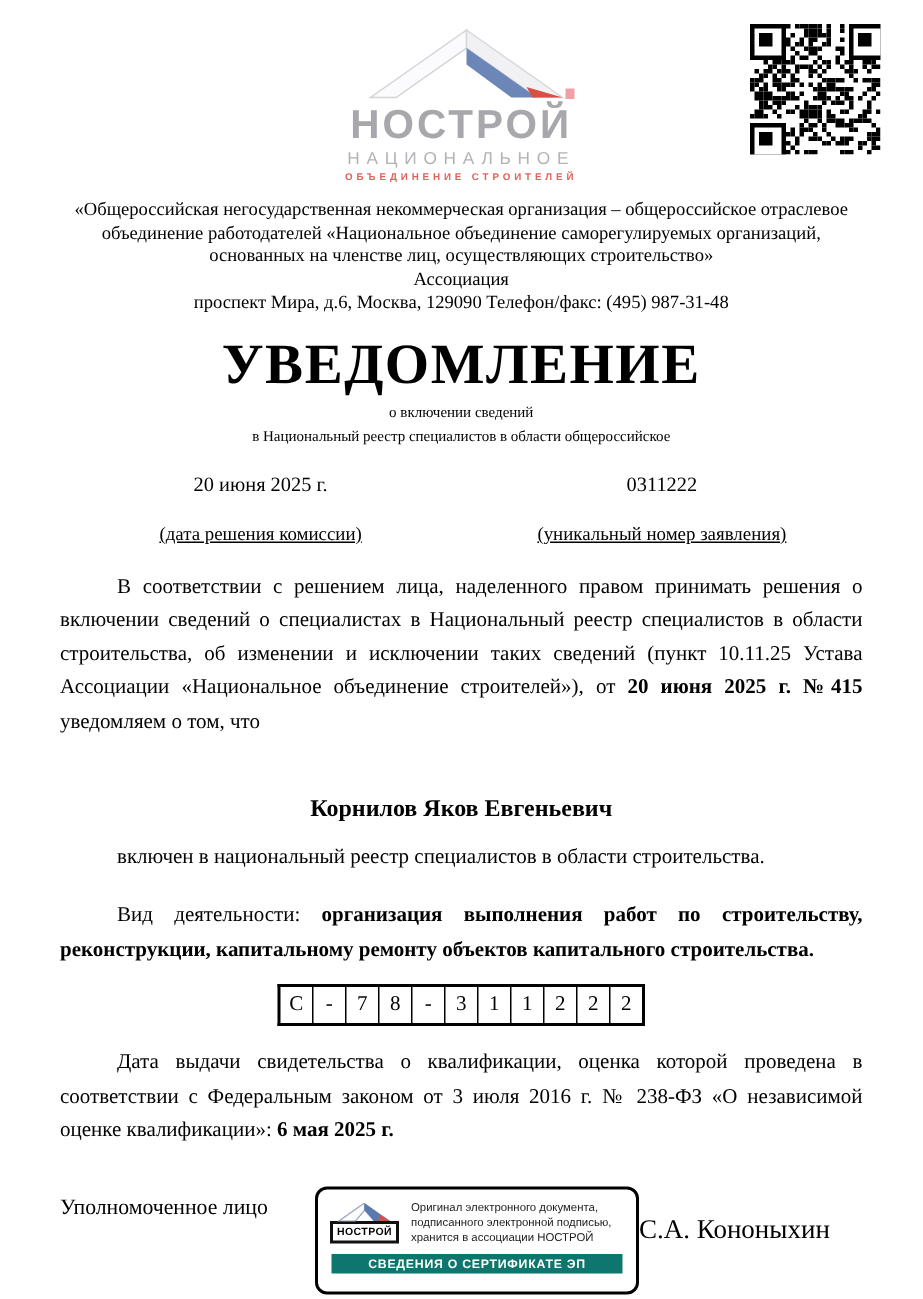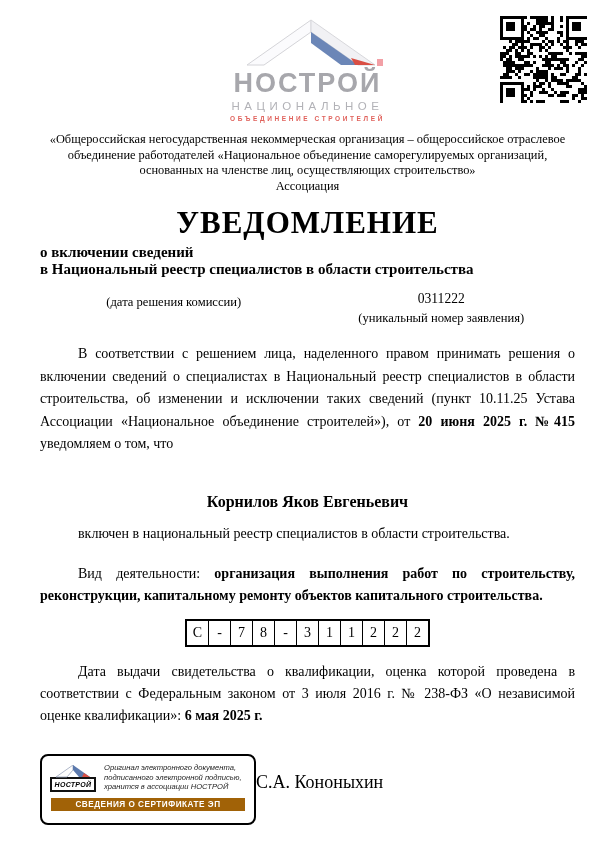--- a/index.html
+++ b/index.html
@@ -21,53 +21,53 @@
   .logo-sub2{font-family:"Liberation Sans",sans-serif;font-size:6.5px;font-weight:bold;
              color:#e0625c;letter-spacing:2.6px;margin-top:3px;}
 
   
   .hdr{margin-top:10px;text-align:center;font-size:12.4px;line-height:15.6px;}
   .hdr-links{margin-top:2px;text-align:center;font-family:"Liberation Sans",sans-serif;
              font-size:11.5px;font-weight:bold;}
   .hdr-links a{color:#0563c1;text-decoration:underline;margin:0 15px;}
 
   
-  .title{margin-top:11px;text-align:center;font-size:31px;font-weight:bold;letter-spacing:1px;}
-  .subtitle{text-align:left;font-size:15px;font-weight:bold;line-height:16.5px;margin-top:3px;}
+  .title{margin-top:11px;text-align:center;font-size:38px;font-weight:bold;letter-spacing:1px;}
+  .subtitle{text-align:center;font-size:10px;font-weight:normal;line-height:16.5px;margin-top:3px;}
 
   
   .row2{display:flex;margin-top:14px;}
   .row2 > div{width:50%;text-align:center;}
   .val{font-size:13.6px;}
-  .cap{font-size:12.6px;margin-top:4px;}
+  .cap{font-size:12.6px;margin-top:18px;text-decoration:underline;}
 
   
   .para{margin-top:17px;font-size:14px;line-height:22.4px;text-align:justify;text-indent:38px;}
   .sp-name{margin-top:38px;text-align:center;font-size:16px;font-weight:bold;}
   .b{font-weight:bold;}
 
   
   .idtbl{margin:11px auto 0;border-collapse:collapse;border:2px solid #000;}
   .idtbl td{border:1.6px solid #000;width:19px;height:24px;text-align:center;
             font-size:14px;padding:0 1px;}
 
   
   .sigrow{display:flex;align-items:flex-start;margin-top:26px;}
   .sig-left{width:170px;padding-top:6px;font-size:14.5px;}
   .sig-right{flex:1;text-align:left;padding-top:6px;font-size:18px;margin-top:12px;}
 
   .stamp{width:196px;border:2px solid #000;border-radius:8px;padding:7px 8px 6px;
          font-family:"Liberation Sans",sans-serif;background:#fff;flex-shrink:0;}
-  .stamp-top{display:flex;gap:8px;align-items:flex-end;font-style:italic;}
+  .stamp-top{display:flex;gap:8px;align-items:center;}
   .stamp-logo{width:46px;text-align:center;flex-shrink:0;}
   .stamp-logo svg{display:block;margin:0 auto;}
   .stamp-logo-box{border:2px solid #111;font-size:7px;font-weight:bold;padding:2px 0;
                   letter-spacing:0.3px;margin-top:-1px;}
   .stamp-origin{font-size:7.6px;line-height:9.8px;color:#1c1c1c;text-align:left;}
-  .stamp-bar{background:#a16207;color:#fff;text-align:center;font-size:8.2px;font-weight:bold;
+  .stamp-bar{background:#0f766e;color:#fff;text-align:center;font-size:8.2px;font-weight:bold;
              padding:2px 0;margin:6px 1px 6px;letter-spacing:0.5px;}
 </style>
 </head>
 <body>
 
 <div class="page">
 
   <div class="qr" id="qrbox">
       <svg width="87" height="87" fill="#000">
         <rect x="24" y="0" width="3" height="3"></rect>
@@ -396,30 +396,32 @@
         </svg>
       </span>
       <div class="logo-name">НОСТРОЙ</div>
       <div class="logo-sub1">НАЦИОНАЛЬНОЕ</div>
       <div class="logo-sub2">ОБЪЕДИНЕНИЕ СТРОИТЕЛЕЙ</div>
     </div>
 
     <div class="hdr">
       <div>«Общероссийская негосударственная некоммерческая организация – общероссийское отраслевое объединение работодателей «Национальное объединение саморегулируемых организаций, основанных на членстве лиц, осуществляющих строительство»</div>
       <div>Ассоциация</div>
+      <div>проспект Мира, д.6, Москва, 129090 Телефон/факс: (495) 987-31-48</div>
     </div>
 
     <div class="title">УВЕДОМЛЕНИЕ</div>
     <div class="subtitle">
       <div>о включении сведений</div>
-      <div>в Национальный реестр специалистов в области строительства</div>
+      <div>в Национальный реестр специалистов в области общероссийское</div>
     </div>
 
     <div class="row2">
       <div>
+        <div class="val">20 июня 2025 г.</div>
         <div class="cap">(дата решения комиссии)</div>
       </div>
       <div>
         <div class="val">0311222</div>
         <div class="cap">(уникальный номер заявления)</div>
       </div>
     </div>
 
     <div class="para"><span>В соответствии с решением лица, наделенного правом принимать решения о включении сведений о специалистах в Национальный реестр специалистов в области строительства, об изменении и исключении таких сведений (пункт 10.11.25 Устава Ассоциации «Национальное объединение строителей»), от </span><span class="b">20 июня 2025 г. №415</span><span> уведомляем о том, что</span></div>
 
@@ -444,20 +446,21 @@
         <td>2</td>
         <td>2</td>
         <td>2</td>
       </tr>
     </tbody>
       </table>
 
     <div class="para" style="margin-top:14px;"><span>Дата выдачи свидетельства о квалификации, оценка которой проведена в соответствии с Федеральным законом от 3 июля 2016 г. № 238-ФЗ «О независимой оценке квалификации»: </span><span class="b">6 мая 2025 г.</span></div>
 
     <div class="sigrow">
+      <div class="sig-left">Уполномоченное лицо</div>
 
       <div class="stamp">
         <div class="stamp-top">
           <div class="stamp-logo">
             <svg width="38" height="13" viewBox="0 0 38 13">
               <polygon points="19,0 2,12 13,12 19,5" fill="#fdfdfd" stroke="#9aa4bb" stroke-width="0.8"></polygon>
               <polygon points="19,0 36,12 25,12 19,5" fill="#5b79ad"></polygon>
               <polygon points="30,8 36,12 28,12" fill="#d94f44"></polygon>
             </svg>
             <div class="stamp-logo-box">НОСТРОЙ</div>

